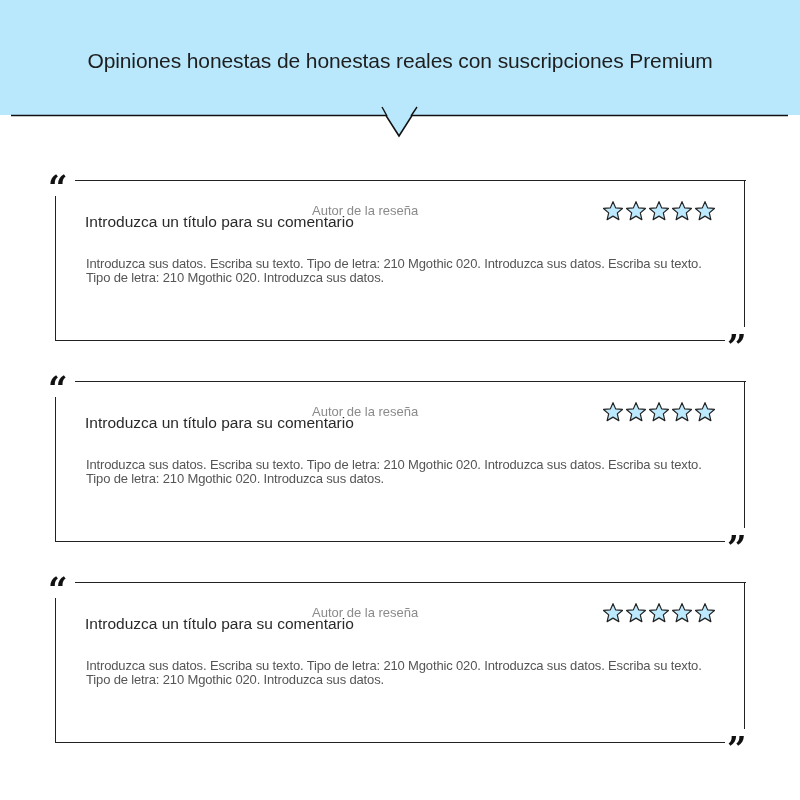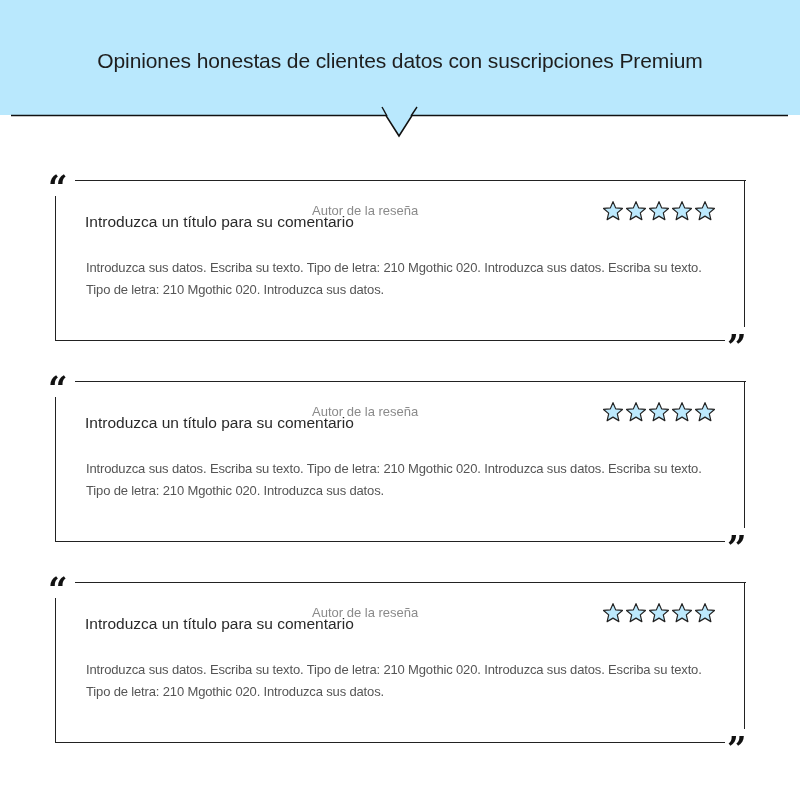--- a/index.html
+++ b/index.html
@@ -107,30 +107,30 @@
     .star {
       width: 22px;
       height: 22px;
       display: block;
     }
     .card-body {
       position: absolute;
       left: 31px; top: 77px;
       width: 630px;
       font-size: 13px;
-      line-height: 22px;
+      line-height: 14px;
       color: #555555;
       letter-spacing: -0.15px;
     }
   </style>
 </head>
 <body>
 
 <div class="header">
-  <div class="header-title">Opiniones honestas de clientes datos con suscripciones Premium</div>
+  <div class="header-title">Opiniones honestas de honestas reales con suscripciones Premium</div>
 </div>
 
 <svg class="divider" viewBox="0 0 800 40" width="800" height="40">
   <polygon points="382,7 399,36 417,7" fill="#b9e8fd"></polygon>
   <polyline points="11,15.5 386,15.5 399,36 412,15.5 788,15.5" fill="none" stroke="#111" stroke-width="1.6"></polyline>
   <line x1="382" y1="7" x2="387" y2="16" stroke="#111" stroke-width="1.4"></line>
   <line x1="417" y1="7" x2="411" y2="16" stroke="#111" stroke-width="1.4"></line>
 </svg>
 
 <div class="card" style="top:180px;">

